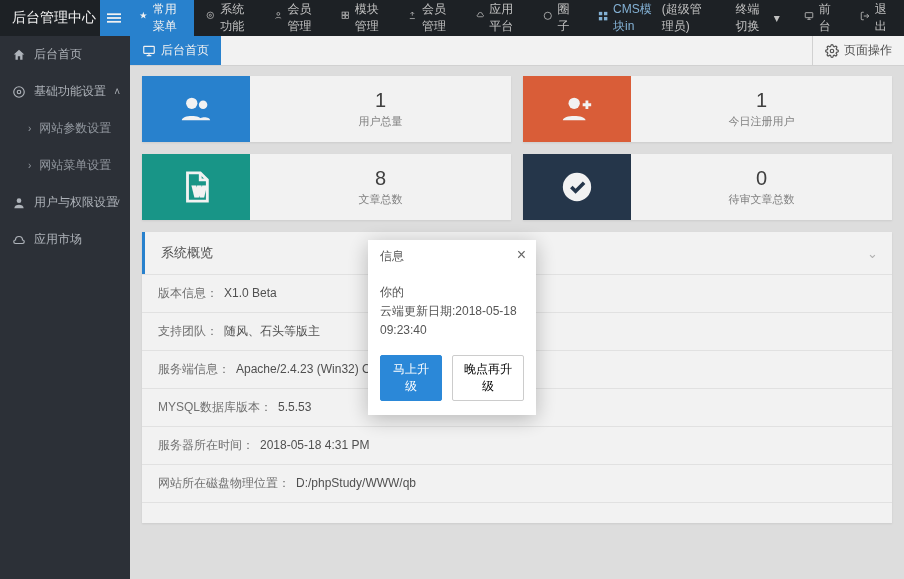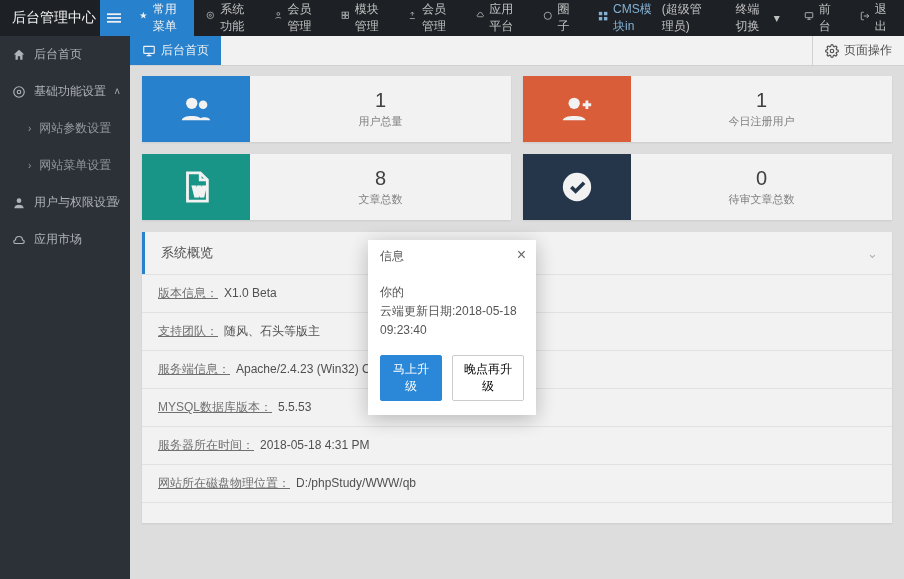--- a/index.html
+++ b/index.html
@@ -26,21 +26,21 @@
 .cards { display: grid; grid-template-columns: 1fr 1fr; gap: 12px; margin-bottom: 12px; }
 .card { display: flex; background: #fff; box-shadow: 0 1px 2px rgba(0,0,0,.08); height: 66px; }
 .card-ic { width: 108px; display: flex; align-items: center; justify-content: center; color: #fff; }
 .card-bd { flex: 1; display: flex; flex-direction: column; align-items: center; justify-content: center; }
 .card-num { font-size: 20px; color: #444; }
 .card-lbl { font-size: 11px; color: #888; margin-top: 2px; }
 .panel { background: #fff; box-shadow: 0 1px 2px rgba(0,0,0,.08); margin-bottom: 12px; }
 .panel-h { padding: 12px 16px; border-left: 3px solid #2b88d8; font-size: 13px; color: #555; position: relative; }
 .panel-arrow { position: absolute; right: 14px; top: 14px; color: #bbb; cursor: pointer; }
 .panel-row { padding: 10px 16px; border-top: 1px solid #eee; font-size: 12px; color: #555; }
-.panel-row .lab { color: #777; margin-right: 6px; text-decoration: underline; }
+.panel-row .lab { color: #777; margin-right: 6px; }
 .dim { color: #cfa96a; }
 .mask { position: fixed; inset: 0; background: rgba(0,0,0,.05); display: flex; align-items: flex-start; justify-content: center; padding-top: 240px; }
 .modal { width: 168px; background: #fff; box-shadow: 0 4px 20px rgba(0,0,0,.25); position: relative; }
 .modal-h { padding: 8px 12px; font-size: 12px; color: #555; }
 .modal-x { position: absolute; right: 10px; top: 6px; font-size: 16px; cursor: pointer; color: #666; }
 .modal-b { padding: 10px 12px 4px; font-size: 12px; color: #555; line-height: 1.6; }
 .modal-f { padding: 10px 12px 14px; display: flex; gap: 10px; justify-content: center; }
 .btn { padding: 5px 10px; border: 1px solid #ccc; background: #fff; cursor: pointer; font-size: 12px; border-radius: 2px; }
 .btn.pri { background: #2b88d8; border-color: #2b88d8; color: #fff; }
 svg { display: block; }

